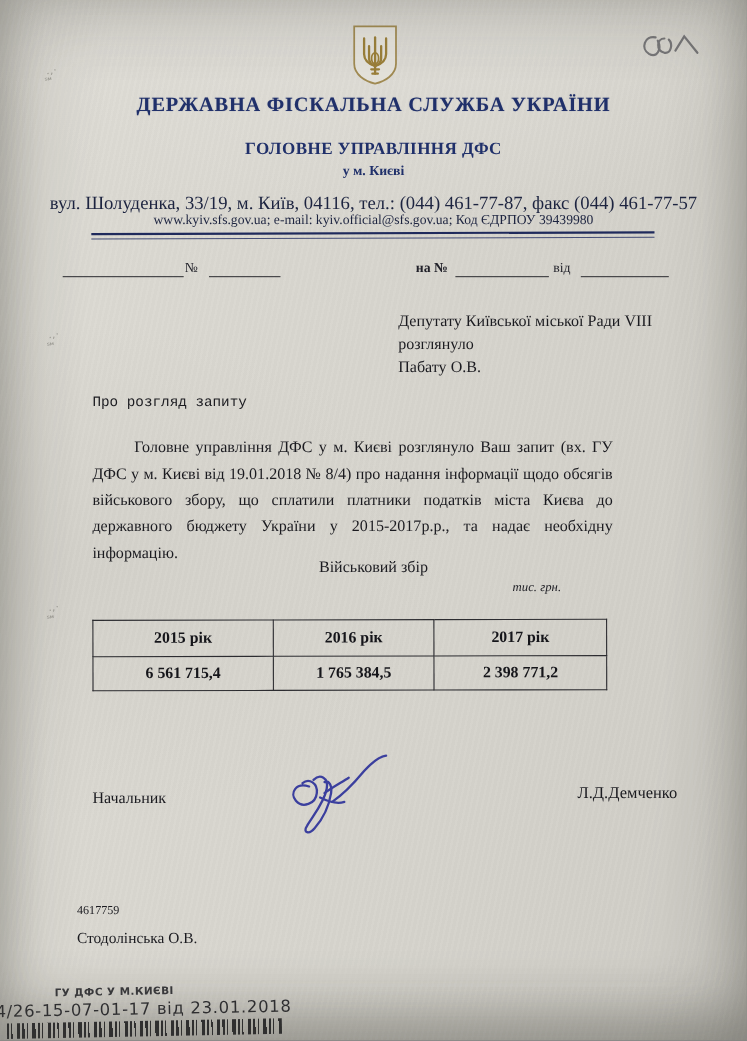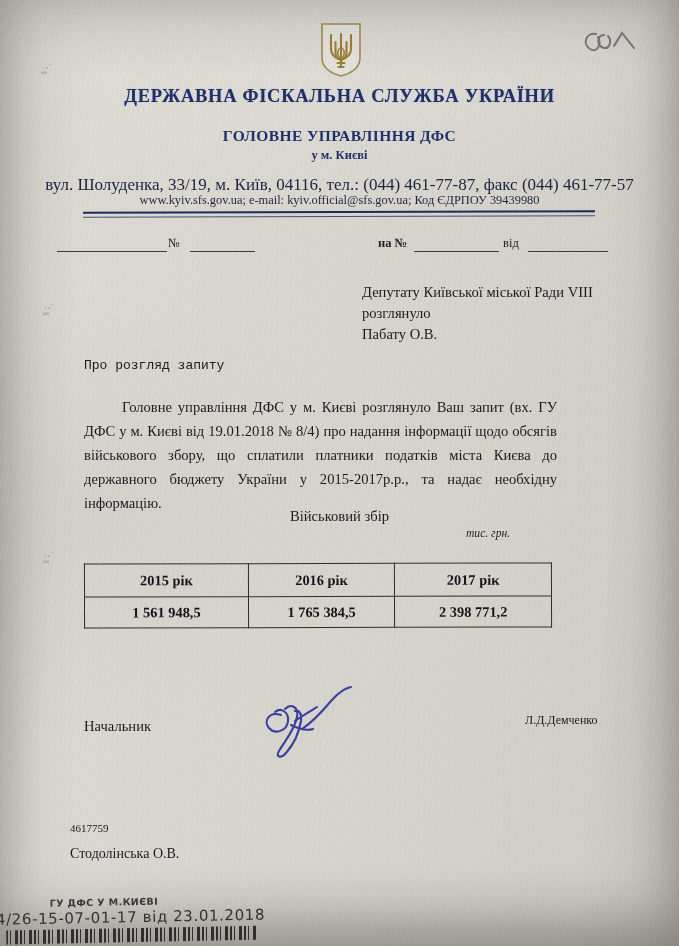--- a/index.html
+++ b/index.html
@@ -230,21 +230,21 @@
     position: absolute;
     left: 84px;
     top: 718px;
     font-size: 14.6px;
     color: #1b1b20;
   }
   .sig-name {
     position: absolute;
     left: 525px;
     top: 713px;
-    font-size: 12px;
+    font-size: 15px;
     color: #1b1b20;
   }
   .signature {
     position: absolute;
     left: 255px;
     top: 685px;
     width: 115px;
     height: 78px;
   }
   .signature svg { display: block; width: 100%; height: 100%; }
@@ -391,21 +391,21 @@
   <div class="units">тис. грн.</div>
 
   <table class="data-table">
     <tbody>
       <tr class="hdr">
         <td class="col-a">2015 рік</td>
         <td class="col-b">2016 рік</td>
         <td class="col-c">2017 рік</td>
       </tr>
       <tr class="val">
-        <td class="col-a">1 561 948,5</td>
+        <td class="col-a">6 561 715,4</td>
         <td class="col-b">1 765 384,5</td>
         <td class="col-c">2 398 771,2</td>
       </tr>
     </tbody>
   </table>
 
   <div class="sig-role">Начальник</div>
   <div class="signature">
     <svg viewBox="0 0 115 78" xmlns="http://www.w3.org/2000/svg">
       <g fill="none" stroke="#3b3f9e" stroke-width="2.1" stroke-linecap="round" stroke-linejoin="round">

